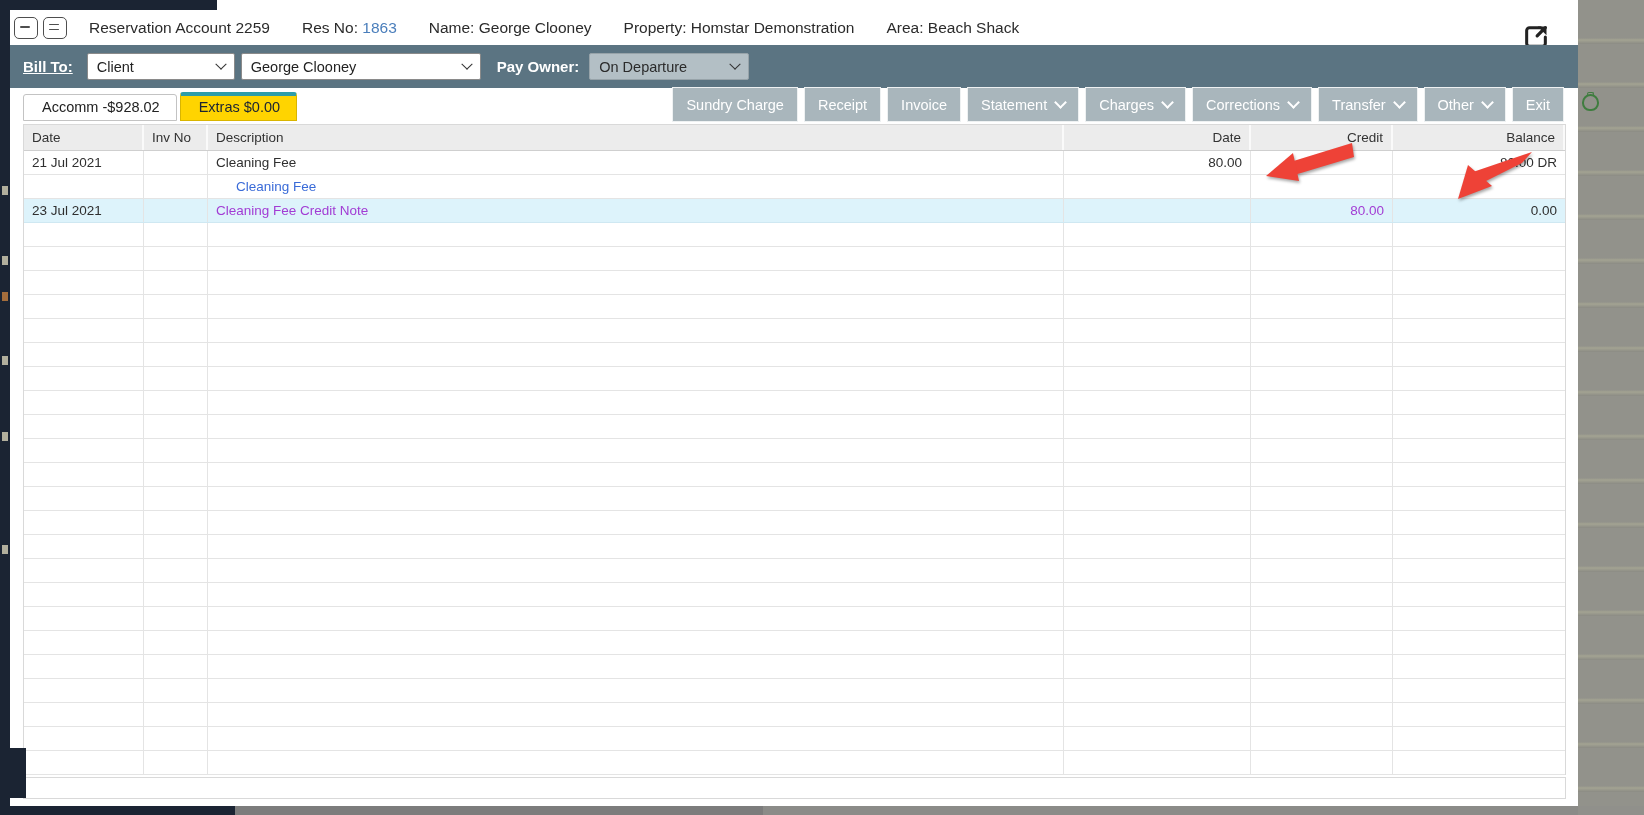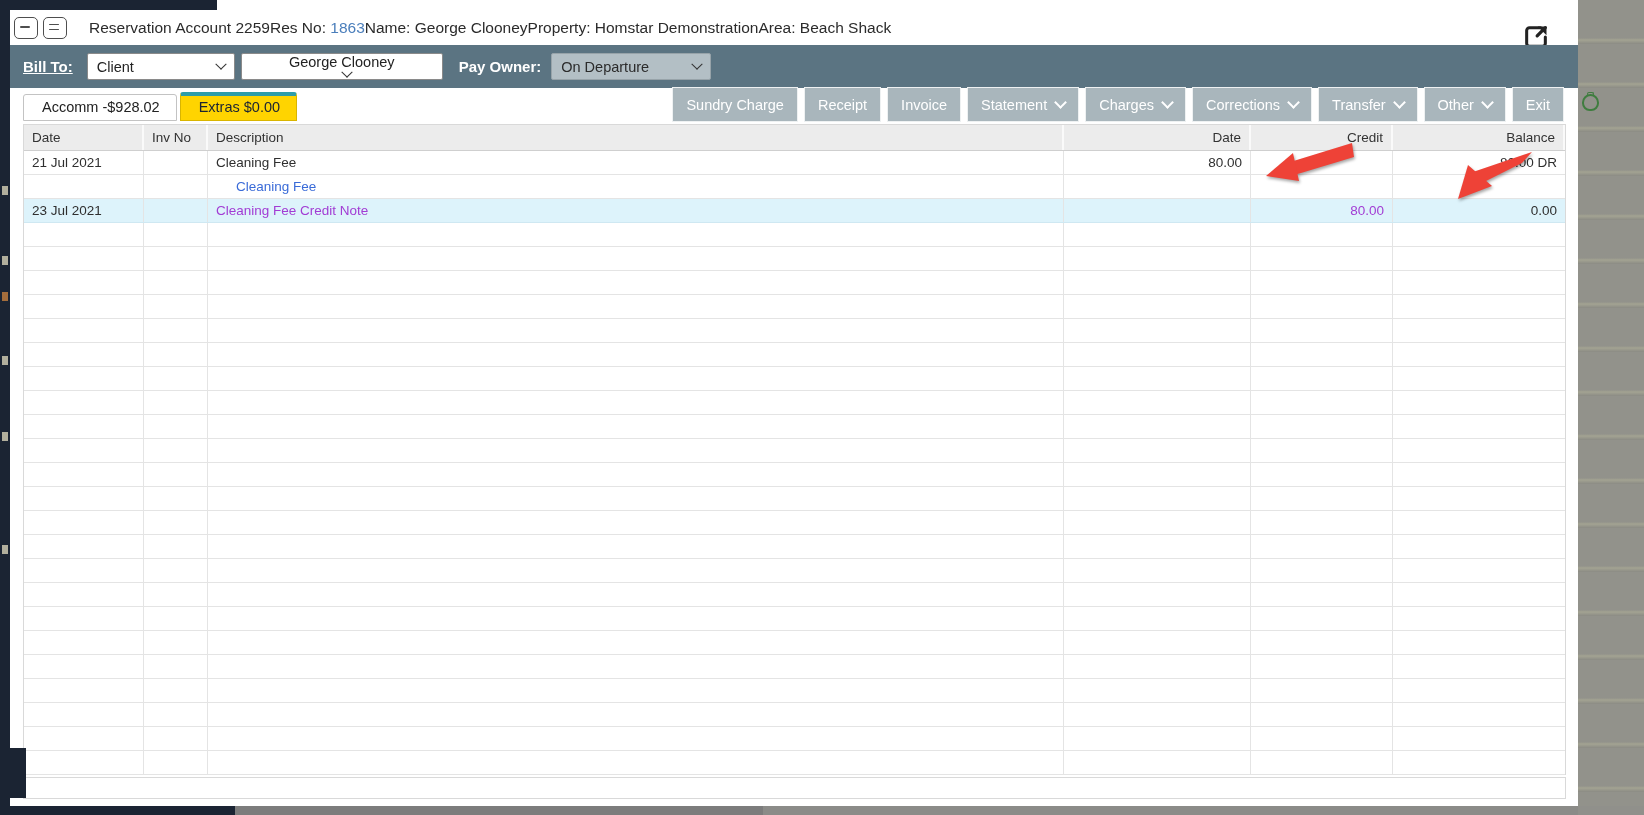--- a/index.html
+++ b/index.html
@@ -21,21 +21,21 @@
   .bottom-bar .seg{position:absolute;top:0;height:9px;}
 
   
   .app{position:absolute;left:10px;top:0;width:1568px;height:806px;background:#ffffff;z-index:3;}
 
   
   .hdr{position:absolute;left:0;top:10px;width:100%;height:35px;background:#fff;display:flex;align-items:center;}
   .hdr-icons{display:flex;gap:5px;margin-left:4px;}
   .sq-icon{width:22px;height:20px;border:1.6px solid #4e4e4e;border-radius:5px;position:relative;background:#fff;}
   .sq-icon .ln{position:absolute;left:5px;width:10px;height:1.8px;background:#4e4e4e;border-radius:1px;}
-  .hdr-items{display:flex;align-items:center;margin-left:22px;font-size:15.5px;color:#2b2b2b;}
+  .hdr-items{display:flex;align-items:center;gap:32px;margin-left:22px;font-size:15.5px;color:#2b2b2b;}
   .hdr-items a{color:#4a7ebb;text-decoration:none;}
   .extlink{position:absolute;left:1512px;top:13px;width:28px;height:28px;}
 
   
   .tbar{position:absolute;left:0;top:45px;width:100%;height:43px;background:#5b7482;display:flex;align-items:center;}
   .billto{color:#fff;font-weight:bold;text-decoration:underline;font-size:15px;margin-left:13px;margin-right:14px;}
   .payowner{color:#fff;font-weight:bold;font-size:15px;margin:0 10px 0 16px;}
   .fselect{height:27px;background:#fff;border:1px solid #8a8a8a;border-radius:2px;display:flex;align-items:center;
      justify-content:space-between;font-size:14.5px;color:#222;padding:0 9px;box-sizing:border-box;cursor:default;}
   .fselect .chev{width:7px;height:7px;border-right:1.8px solid #333;border-bottom:1.8px solid #333;
@@ -109,21 +109,21 @@
       </svg>
     </div>
 
     <div class="tbar">
       <span class="billto">Bill To:</span>
       <div class="fselect" style="width:148px;">
         <span>Client</span>
         <span class="chev"></span>
       </div>
       <div style="width:6px;"></div>
-      <div class="fselect" style="width:202px;flex-direction:column;">
+      <div class="fselect" style="width:240px;">
         <span>George Clooney</span>
         <span class="chev"></span>
       </div>
       <span class="payowner">Pay Owner:</span>
       <div class="fselect gray" style="width:160px;">
         <span>On Departure</span>
         <span class="chev"></span>
       </div>
       <div class="btn-group">
           <div class="tbtn">

